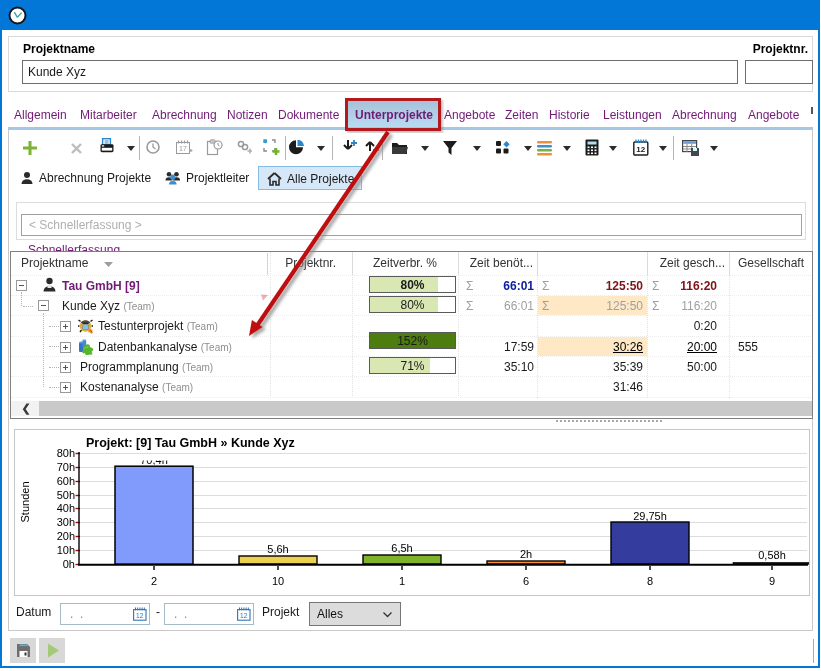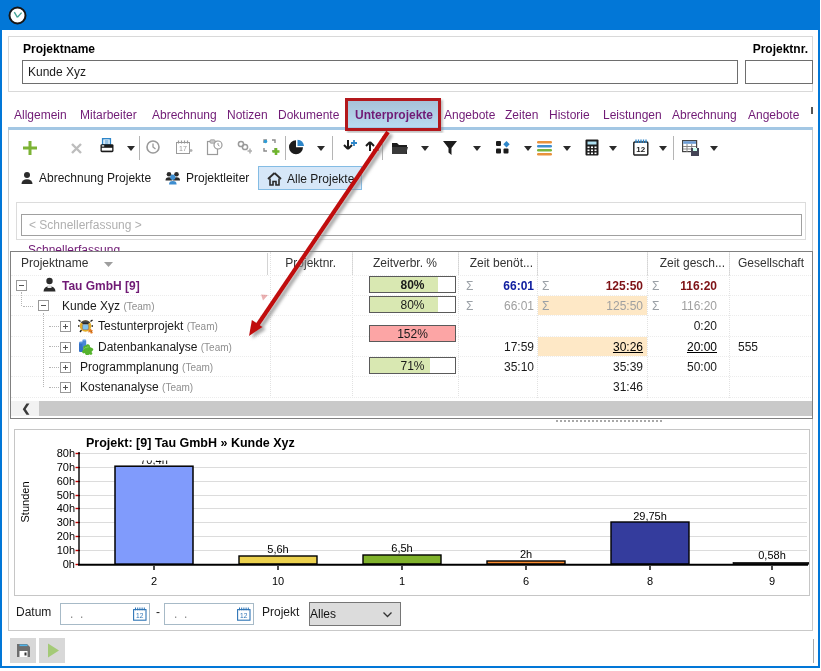--- a/index.html
+++ b/index.html
@@ -78,21 +78,21 @@
 
 
 #splitdots { left:556px; top:420px; width:106px; height:2px; border-top:2px dotted #a8a8a8; }
 
 
 #chart { left:14px; top:429px; width:796px; height:167px; border:1px solid #c6c6c6; background:#fff; }
 
 
 #datumrow { left:9px; top:596px; width:803px; height:35px; border-bottom:1px solid #c9c9c9; }
 .dinp { position:absolute; top:7px; height:22px; border:1px solid #a7bac7; background:#fff; }
-#selAlles { left:300px; top:6px; width:92px; height:24px; background:#dcdcdc; border:1px solid #767676; line-height:22px; color:#111; }
+#selAlles { left:300px; top:6px; width:92px; height:24px; background:#dcdcdc; border:1px solid #767676; line-height:22px; padding-left:7px; color:#111; }
 
 
 .bbtn { position:absolute; top:638px; width:26px; height:25px; background:#d8d8d8; }
 #grayline2 { left:813px; top:639px; width:1px; height:24px; background:#aaa; }
 </style>
 </head>
 <body>
 <div id="win">
   <div class="abs" id="titlebar"></div>
   <svg class="abs" style="left:8px;top:6px" width="19" height="19" viewBox="0 0 19 19">
@@ -381,21 +381,21 @@
     <div class="ebox plus" style="left:49px;top:90px"></div>
     <svg class="abs" style="left:67px;top:87px" width="16" height="16" viewBox="0 0 16 16">
       <rect x="1" y="3.4" width="4.6" height="9.6" rx="1" fill="#3472c8"></rect>
       <ellipse cx="3.3" cy="3.4" rx="2.3" ry="1" fill="#5b97e0"></ellipse>
       <rect x="4.4" y="0.9" width="3.8" height="7" rx="0.9" fill="#4a86d8"></rect>
       <ellipse cx="6.3" cy="1" rx="1.9" ry="0.8" fill="#79aeea"></ellipse>
       <path d="M5.2 8.5 c0.3 -1.6 1.6 -2.4 2.6 -1.9 c0.5 -1 1.7 -1.6 2.8 -1.1 c1.1 0.4 1.6 1.5 1.3 2.6 l2.6 1.2 c0.8 0.4 1 1.3 0.5 2 l-1.6 1.6 c1 0.6 1.2 1.7 0.6 2.4 c-0.7 0.8 -1.9 0.7 -2.6 -0.1 l-1.4 1.4 c-0.6 0.5 -1.5 0.4 -2 -0.3 l-1.2 -2.2 c-1 0.6 -2.2 0.2 -2.6 -0.8 c-0.4 -1 0.2 -2.1 1.2 -2.4 z" fill="#55b32e"></path>
       <path d="M6.5 9.5 c0.5 -0.9 1.5 -1.2 2.2 -0.8 c0.4 -0.7 1.3 -1 2 -0.7" fill="none" stroke="#8ed86a" stroke-width="0.9"></path>
     </svg>
     <div class="cell" style="left:87px;top:85px">Datenbankanalyse <span class="team">(Team)</span></div>
-    <div class="pbar" style="left:358px;top:73px;background:#fca5a5">
+    <div class="pbar" style="left:358px;top:80px;background:#4d7c0f">
         <div class="ptxt">152%</div>
       </div>
     <div class="cell r" style="left:447px;top:85px;width:76px">17:59</div>
     <div class="cell red2 r" style="left:526px;top:85px;width:106px">30:26</div>
     <div class="cell red2 r" style="left:636px;top:85px;width:70px">20:00</div>
     <div class="cell" style="left:727px;top:85px">555</div>
 
     <div class="ebox plus" style="left:49px;top:110px"></div>
     <div class="cell" style="left:69px;top:105px">Programmplanung <span class="team">(Team)</span></div>
     <div class="pbar" style="left:358px;top:105px">

